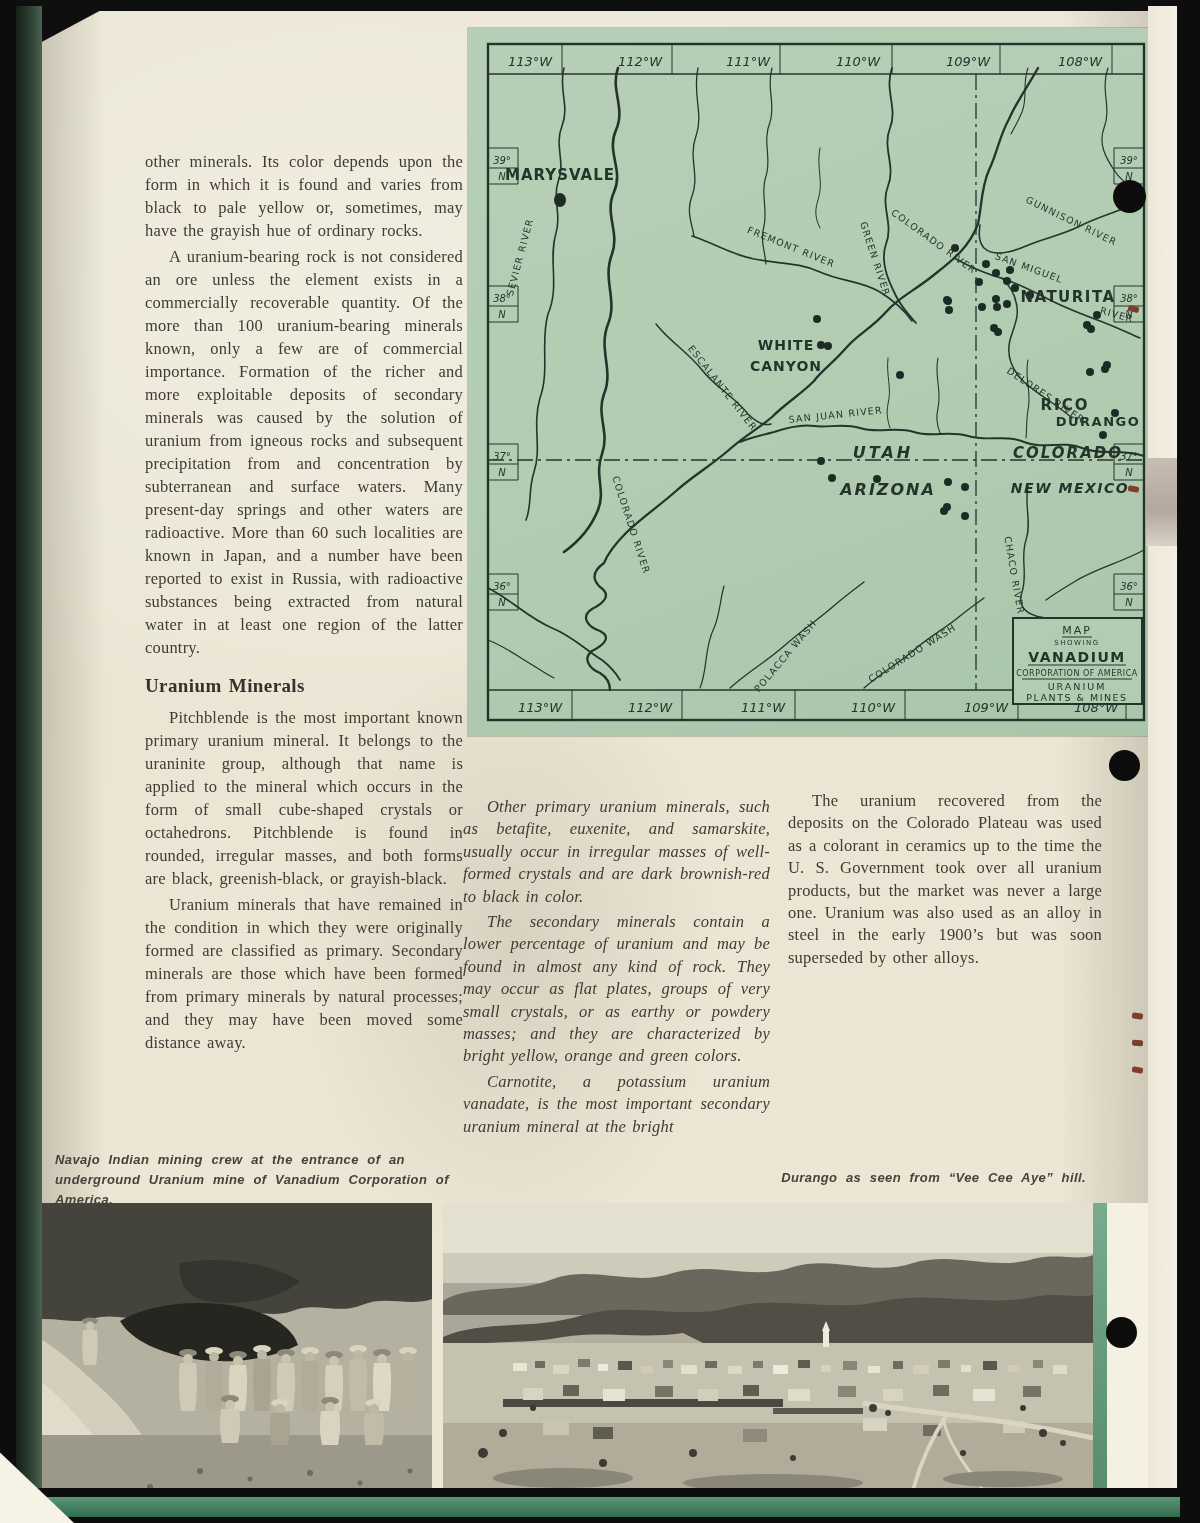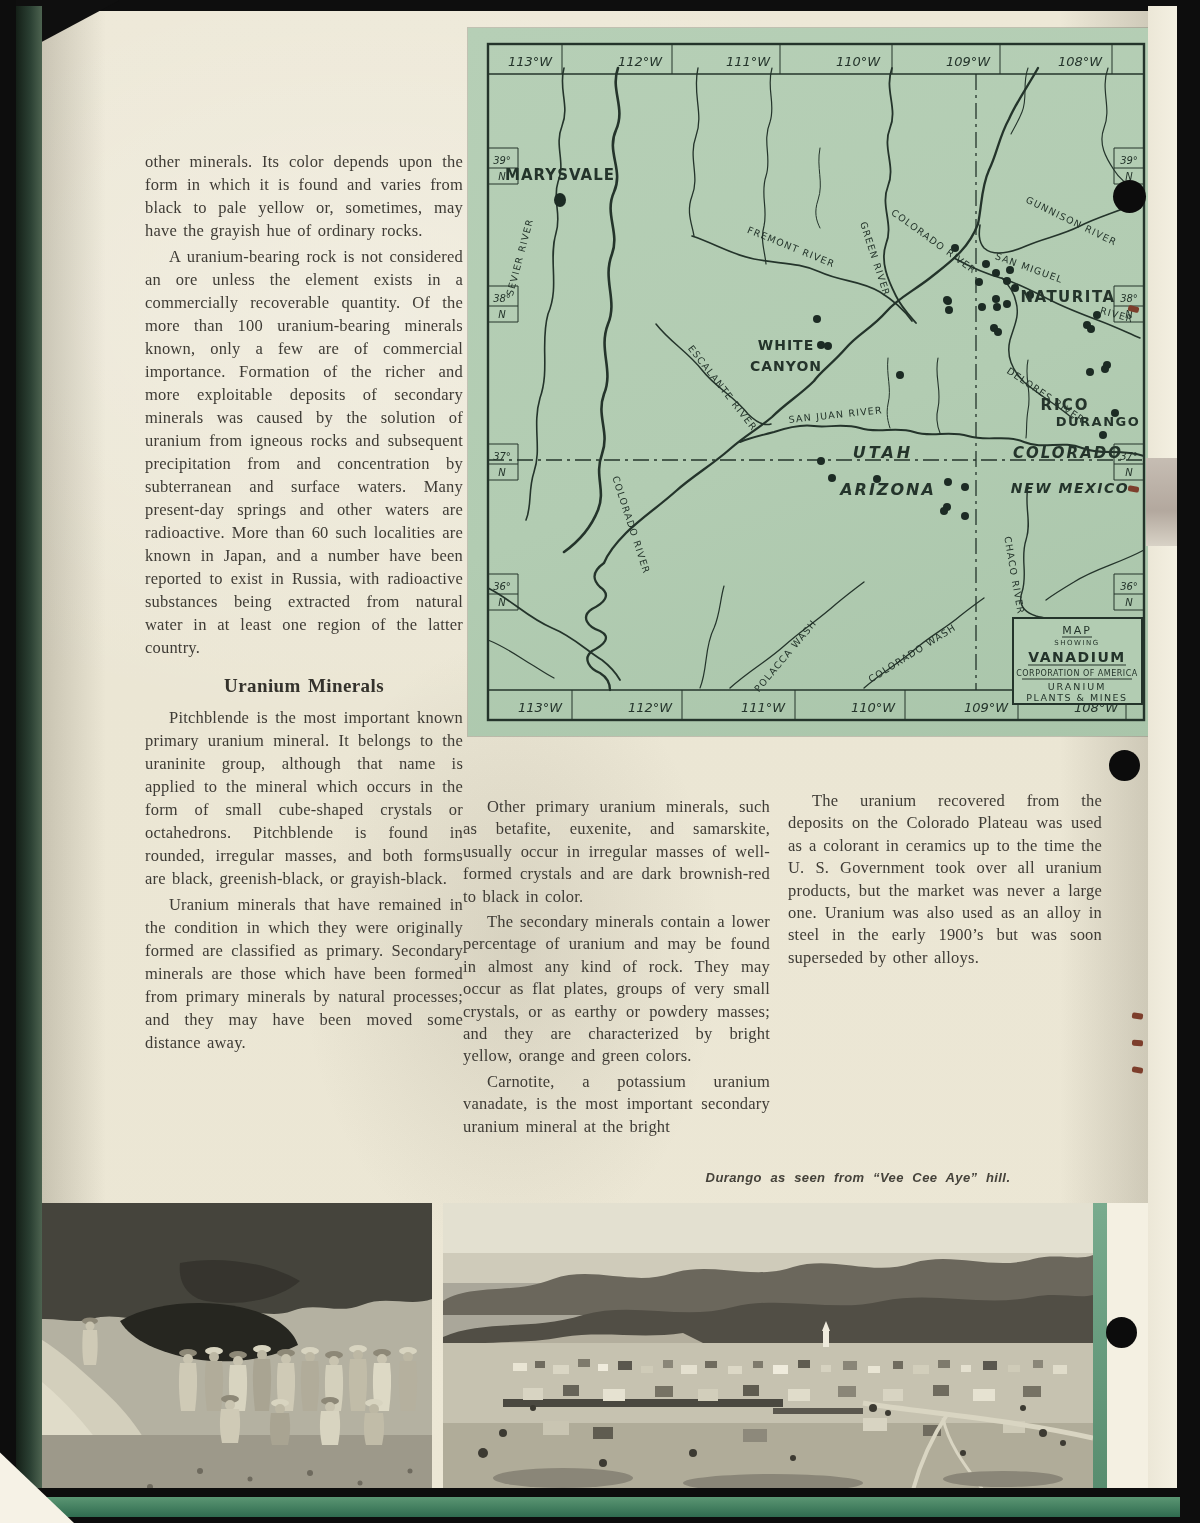--- a/index.html
+++ b/index.html
@@ -14,28 +14,28 @@
          background:linear-gradient(90deg,rgba(95,90,72,.28),rgba(95,90,72,0));}
   .shade-mid{left:300px;top:640px;width:420px;height:620px;
          background:radial-gradient(closest-side,rgba(110,104,86,.16),rgba(110,104,86,0));}
   .shade-right{left:1060px;top:10px;width:90px;height:1506px;
          background:linear-gradient(270deg,rgba(100,94,78,.22),rgba(100,94,78,0));}
   .col{position:absolute;color:var(--text,#3e3b35);font-size:16.5px;line-height:23px;
        text-align:justify;letter-spacing:.2px;word-spacing:.12em;margin-top:34px;}
   .col p{margin:0 0 3px 0;text-indent:24px;}
   .col p.noindent{text-indent:0;}
   .col-left{left:145px;top:116px;width:318px;}
-  .col-mid{left:463px;top:762px;width:307px;line-height:22.4px;}
+  .col-mid{left:463px;top:762px;width:307px;line-height:22.4px;font-style:italic;}
   .col-right{left:788px;top:756px;width:314px;line-height:22.4px;}
-  .heading{font-size:19px;font-weight:700;text-align:center;margin:15px 0 9px 0;
+  .heading{font-size:19px;font-weight:700;text-align:left;margin:15px 0 9px 0;
            letter-spacing:.4px;color:#34322c;}
   .caption{position:absolute;font:italic 700 13px/1.55 "Liberation Sans",sans-serif;
            color:#45423a;letter-spacing:.4px;word-spacing:.35em;}
   .caption-left{left:55px;top:1150px;width:440px;}
-  .caption-right{left:648px;top:1168px;width:420px;text-align:center;font-style:italic;}
+  .caption-right{left:666px;top:1168px;width:420px;text-align:right;font-style:italic;}
   .map-wrap{position:absolute;left:468px;top:28px;width:700px;height:708px;
             background:linear-gradient(160deg,#b6cfb6 0%,var(--map_green,#b2ccb2) 55%,#a9c5aa 100%);
             box-shadow:0 0 0 1px rgba(60,70,60,.25);}
   .map-wrap svg{position:absolute;left:0;top:0;}
   .photo{position:absolute;background:#aaa79a;}
   .photo svg{display:block;}
   .photo-left{left:30px;top:1203px;width:402px;height:294px;}
   .photo-right{left:443px;top:1203px;width:650px;height:287px;}
   .black-top{position:absolute;left:0;top:0;width:1200px;height:11px;background:#0e0e0e;}
   .corner-tl{position:absolute;left:0;top:0;width:120px;height:54px;background:#0f0f0f;
@@ -268,20 +268,21 @@
   </div>
   <div class="col col-mid">
     <p>Other primary uranium minerals, such as betafite, euxenite, and samarskite, usually occur in irregular masses of well-formed crystals and are dark brownish-red to black in color.</p>
     <p>The secondary minerals contain a lower percentage of uranium and may be found in almost any kind of rock. They may occur as flat plates, groups of very small crystals, or as earthy or powdery masses; and they are characterized by bright yellow, orange and green colors.</p>
     <p>Carnotite, a potassium uranium vanadate, is the most important secondary uranium mineral at the bright</p>
   </div>
   <div class="col col-right">
     <p>The uranium recovered from the deposits on the Colorado Plateau was used as a colorant in ceramics up to the time the U. S. Government took over all uranium products, but the market was never a large one. Uranium was also used as an alloy in steel in the early 1900’s but was soon superseded by other alloys.</p>
   </div>
 
+  <div class="caption caption-left">Navajo Indian mining crew at the entrance of an underground Uranium mine of Vanadium Corporation of America.</div>
   <div class="caption caption-right">Durango as seen from “Vee Cee Aye” hill.</div>
 
   <div class="photo photo-left">
     <svg width="402" height="294" viewBox="0 0 402 294">
       <rect width="402" height="294" fill="#b4b1a1"></rect>
       <path d="M0,0 H402 V96 C380,104 356,92 332,102 C308,112 286,98 262,108 C240,116 220,104 198,112 C176,120 154,106 132,114 C110,122 86,108 62,116 C42,122 20,112 0,118 Z" fill="#45443c"></path>
       <path d="M150,60 C190,52 240,60 270,78 C250,96 210,104 176,98 C156,94 148,78 150,60 Z" fill="#32312b" opacity=".8"></path>
       <path d="M90,118 C120,100 170,96 210,104 C240,110 262,124 268,142 C240,156 200,162 164,156 C130,150 102,138 90,118 Z" fill="#262620"></path>
       <path d="M0,294 V130 C24,142 48,164 72,186 C96,208 122,238 142,294 Z" fill="#d3cfbc"></path>
       <path d="M0,294 V170 C20,184 40,204 58,226 C76,248 94,272 104,294 Z" fill="#e0dcc9"></path>

